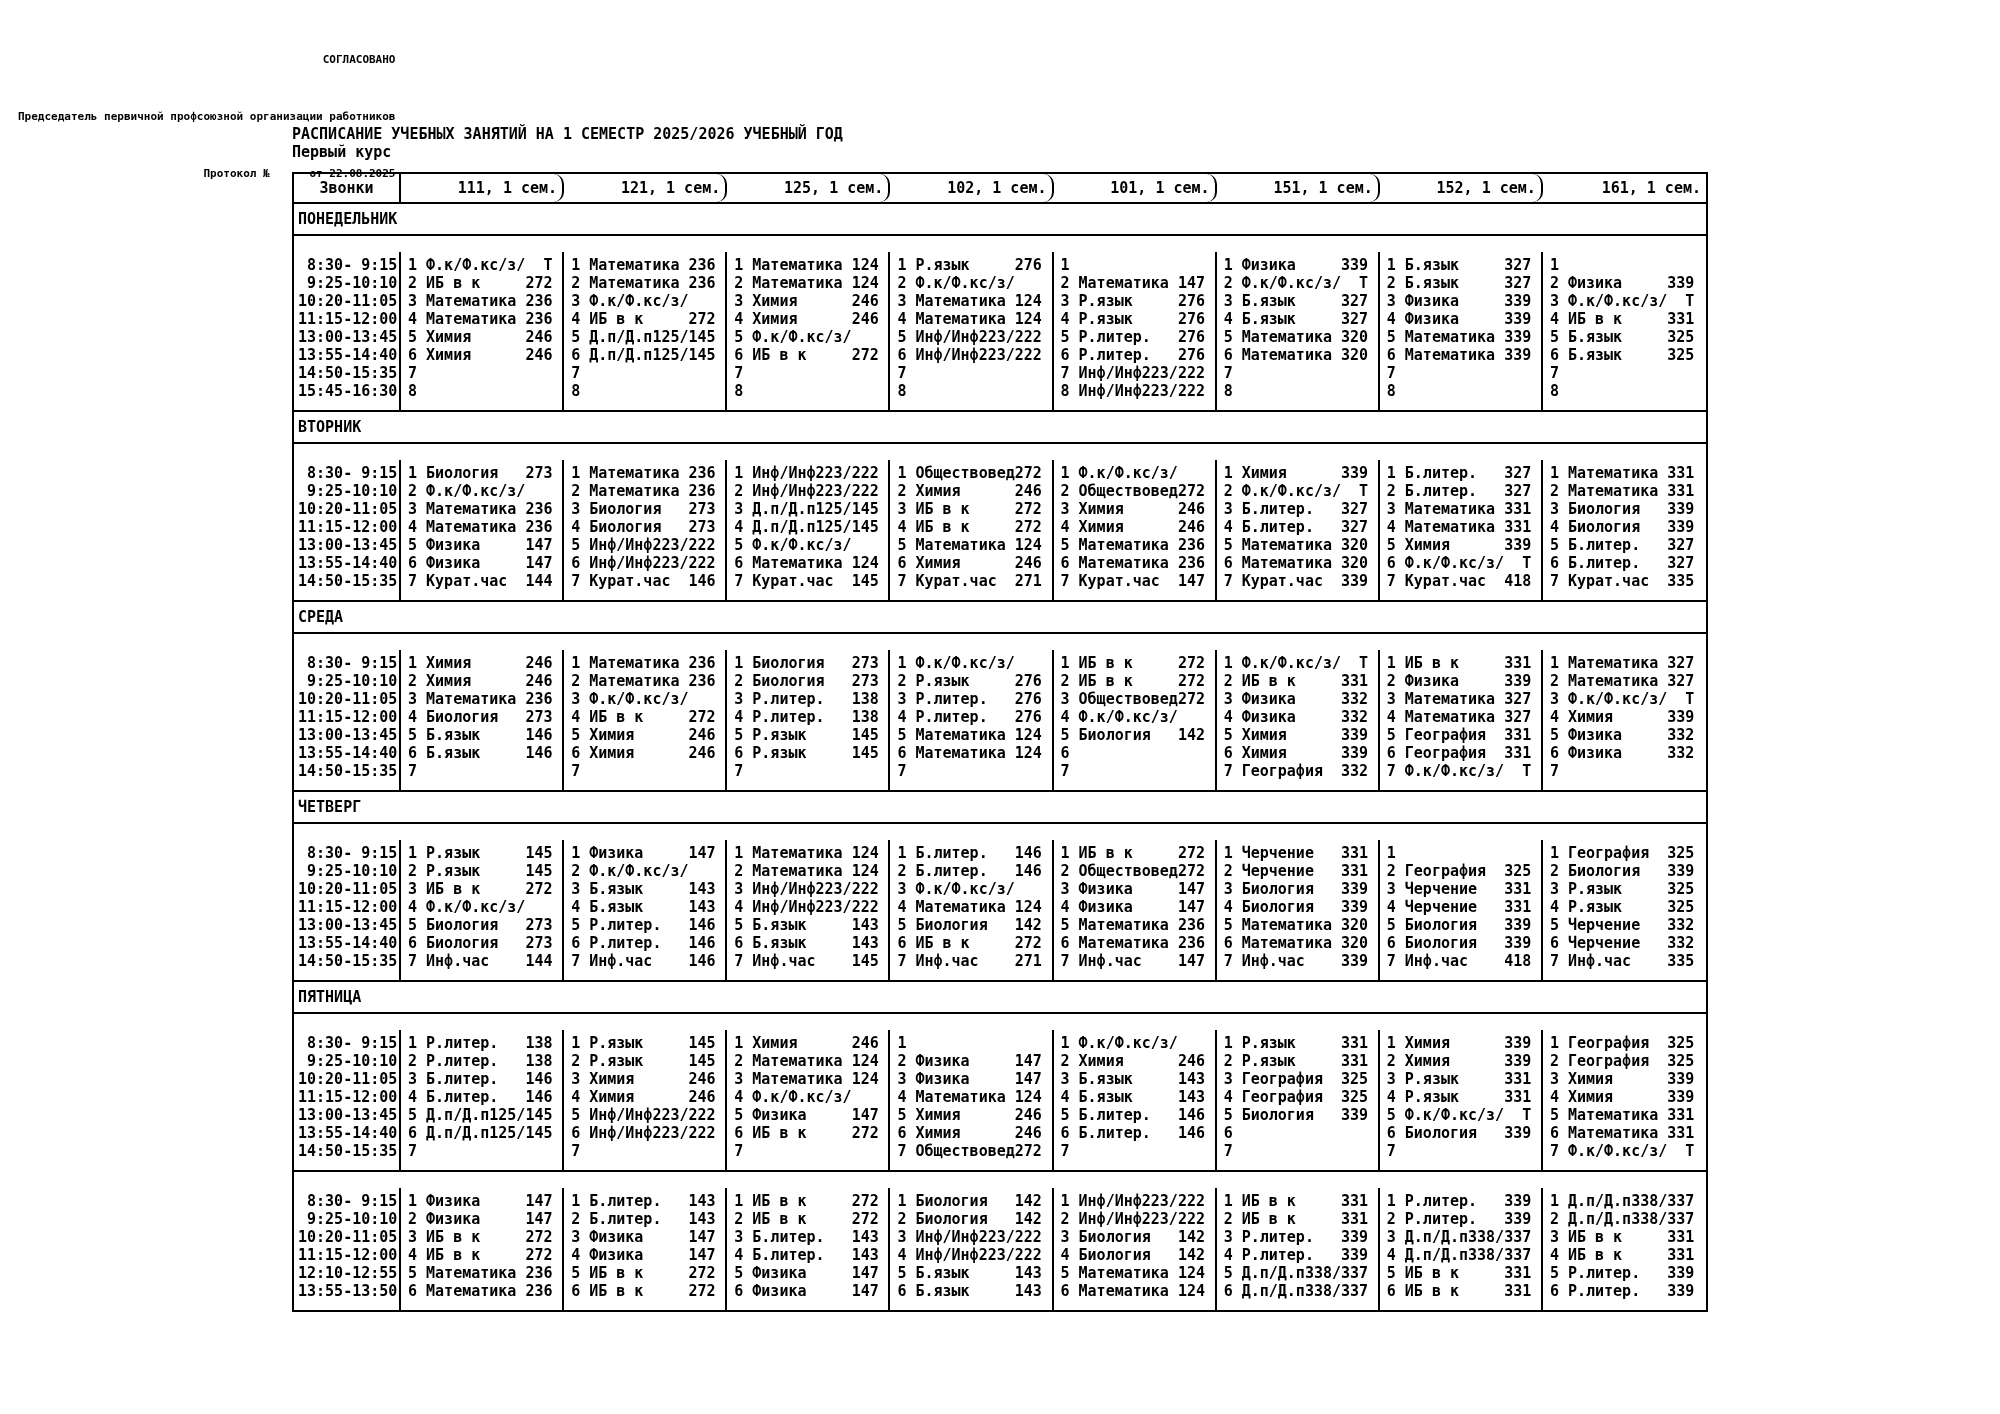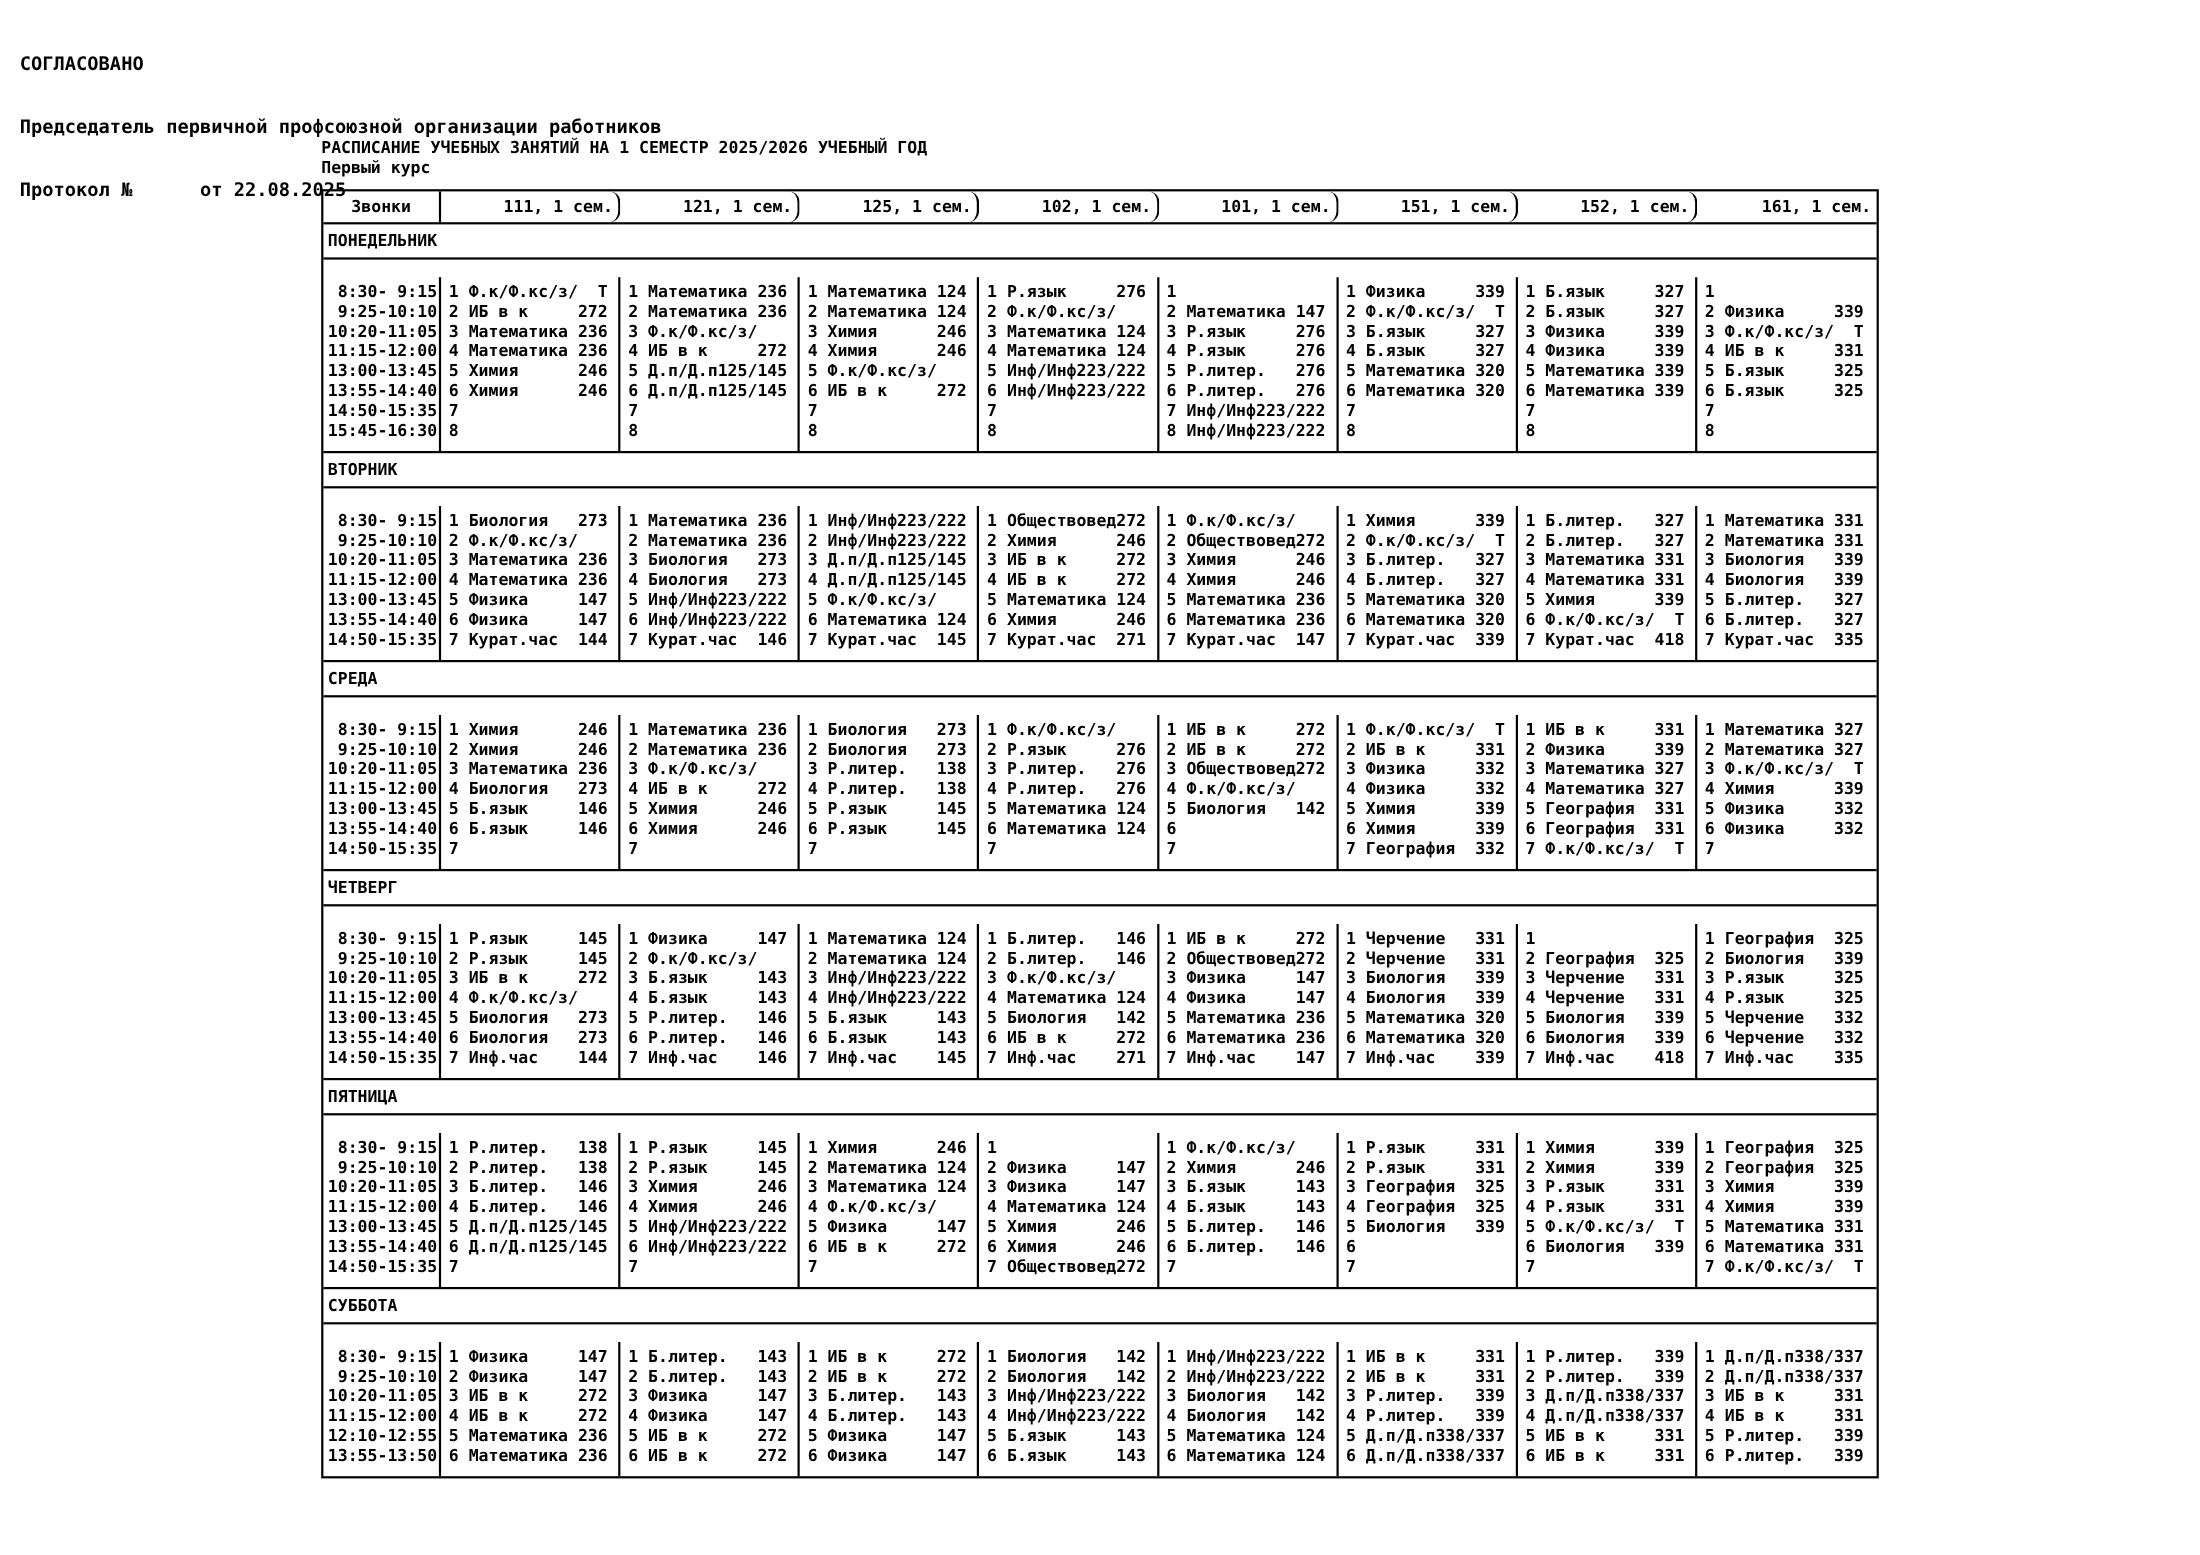--- a/index.html
+++ b/index.html
@@ -1,18 +1,18 @@
 <!DOCTYPE html>
 <html><head>
 <meta charset="utf-8">
 <style>
   html,body{margin:0;padding:0;background:#ffffff;}
   .page{position:relative;width:2000px;height:1414px;background:#ffffff;color:#000;
         font-family:"DejaVu Sans Mono",monospace;font-weight:bold;overflow:hidden;}
-  .approve-left{position:absolute;left:18px;top:12px;font-size:17px;line-height:19px;white-space:pre;}
+  .approve-left{position:absolute;left:18px;top:12px;font-size:11px;line-height:19px;white-space:pre;text-align:right;}
   .approve-right{position:absolute;left:1776px;top:26px;font-size:13px;line-height:19px;white-space:pre;}
   .approve-right .date-line{margin-top:15px;}
   .title-wrap{position:absolute;left:292px;top:126px;width:1416px;text-align:left;}
   .title{font-size:15px;line-height:16px;}
   .subtitle{font-size:15px;line-height:16px;margin-top:2px;}
   .schedule{position:absolute;left:292px;top:172px;width:1416px;border:2px solid #000;font-size:15px;box-sizing:border-box;}
   .header-row{display:grid;grid-template-columns:107px repeat(8,1fr);border-bottom:2px solid #000;height:28px;align-items:center;}
   .hcell{white-space:pre;overflow:hidden;box-sizing:border-box;height:100%;display:flex;align-items:center;}
   .hcell{border-right:2px solid #000;}
   .hcell:last-child{border-right:none;}
@@ -477,21 +477,20 @@
         <div class="col lessons">
           <div class="line">1 География  325</div>
           <div class="line">2 География  325</div>
           <div class="line">3 Химия      339</div>
           <div class="line">4 Химия      339</div>
           <div class="line">5 Математика 331</div>
           <div class="line">6 Математика 331</div>
           <div class="line">7 Ф.к/Ф.кс/з/  Т</div>
         </div>
       </div>
-      <div class="day-band">СУББОТА</div>
       <div class="day-block last">
         <div class="col time">
           <div class="line"> 8:30- 9:15</div>
           <div class="line"> 9:25-10:10</div>
           <div class="line">10:20-11:05</div>
           <div class="line">11:15-12:00</div>
           <div class="line">12:10-12:55</div>
           <div class="line">13:55-13:50</div>
         </div>
         <div class="col lessons">

